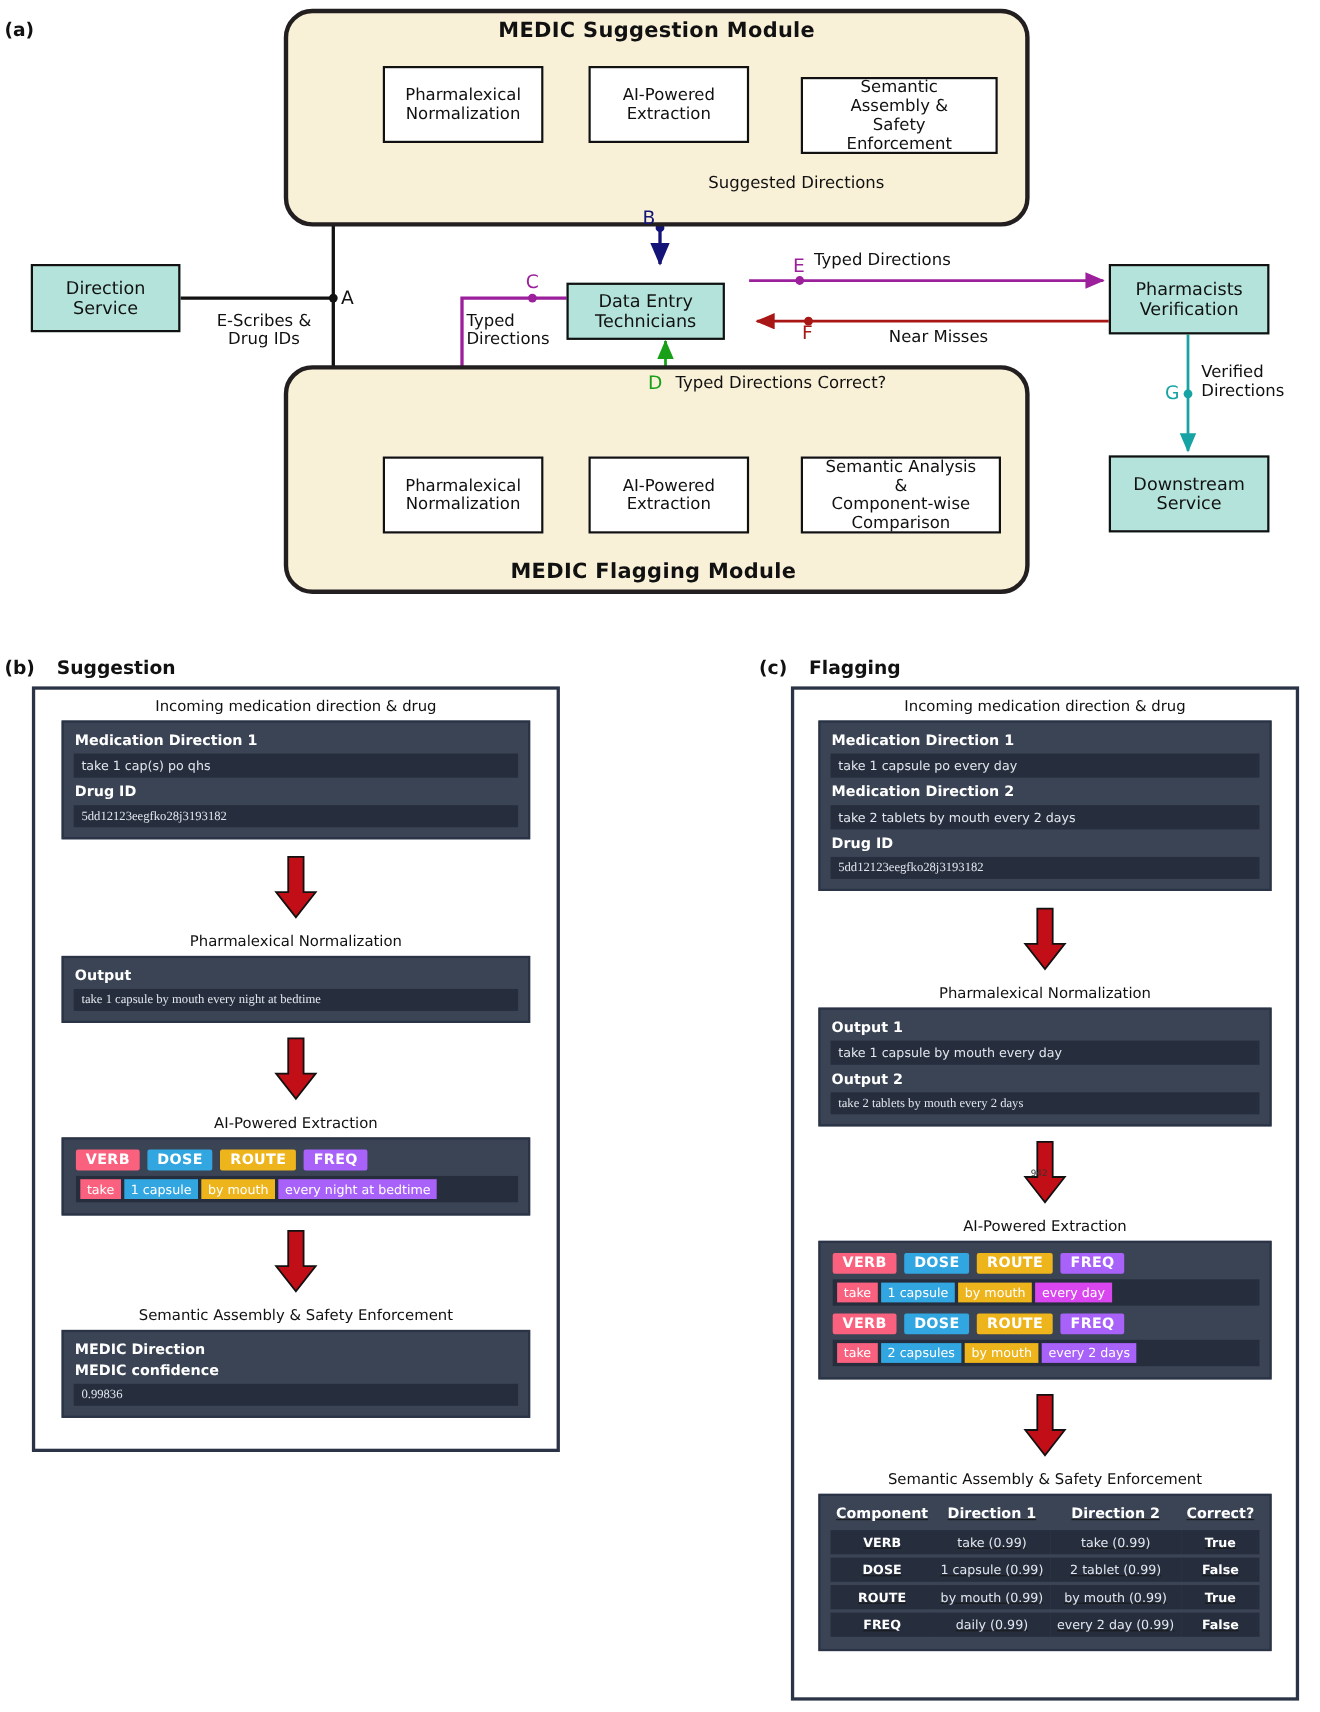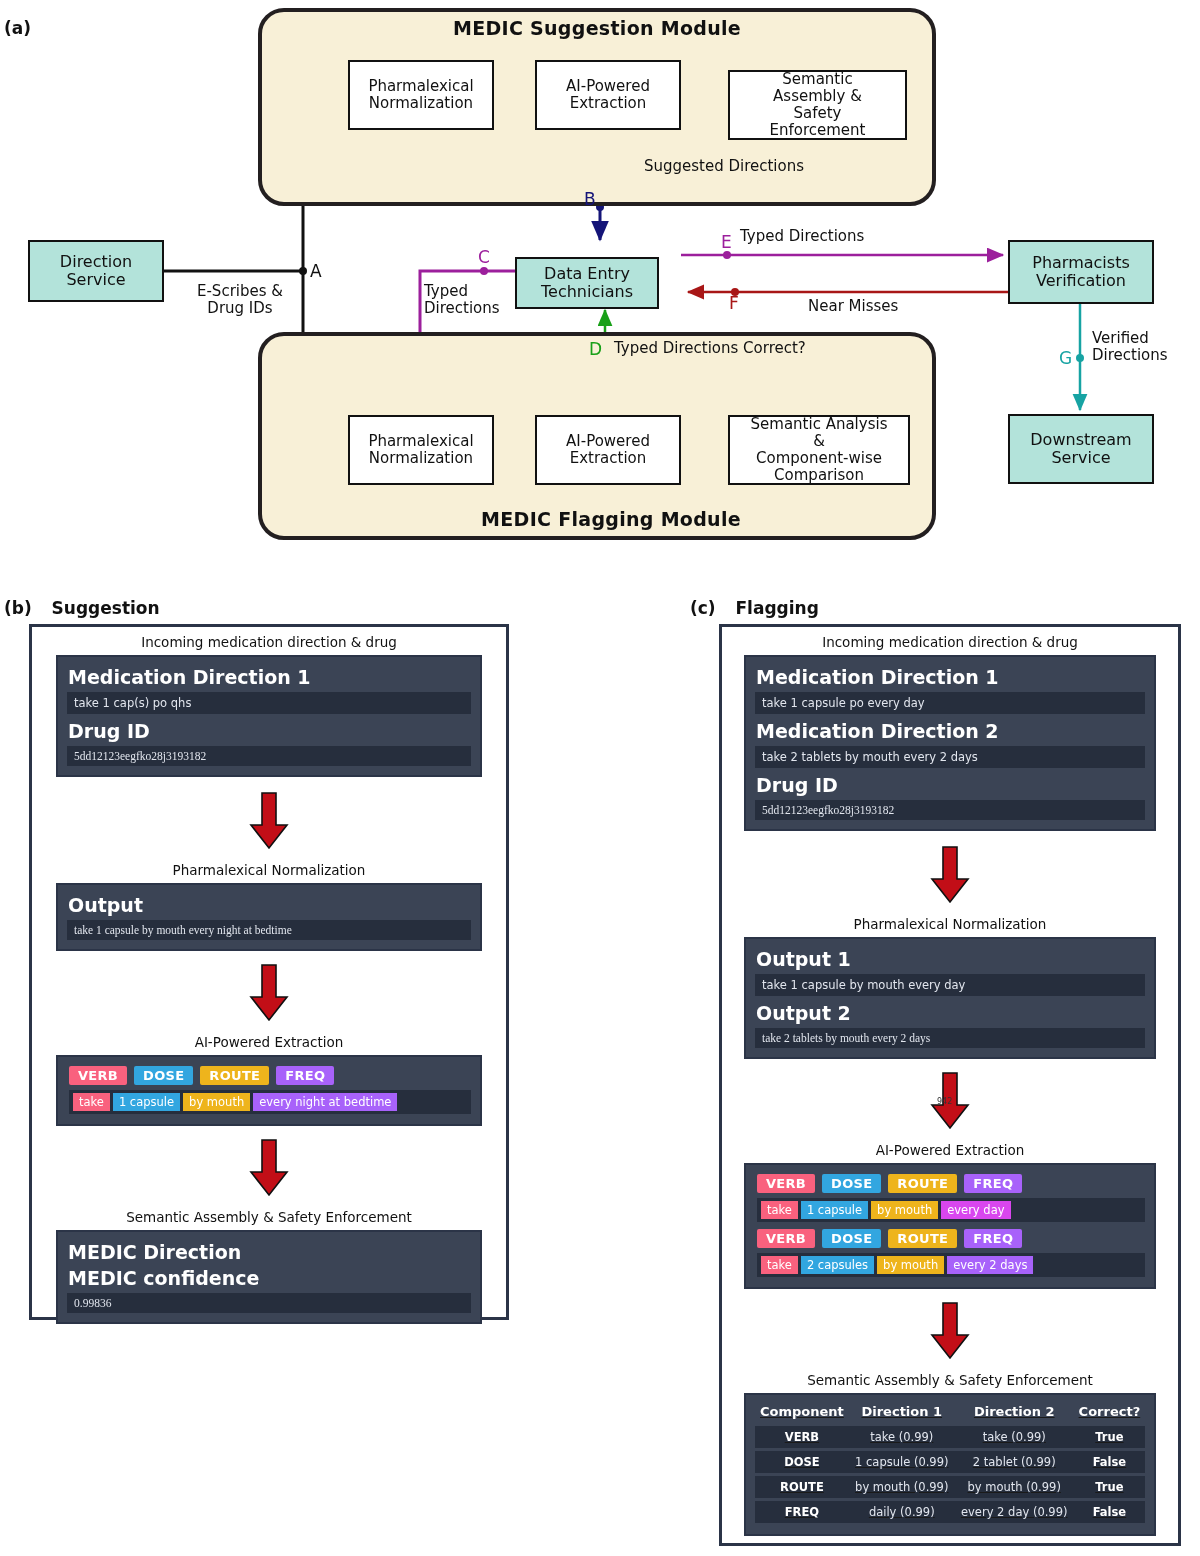--- a/index.html
+++ b/index.html
@@ -46,21 +46,21 @@
   }
   .step-title {
     font-weight:normal; font-size:13.5px; text-align:center; color:#111;
     margin:7px 0 5px 0;
   }
   .card {
     background:#3b4455; border:2px solid #2b3447;
     padding:7px 9px 9px 9px;
   }
   .card-label {
-    color:#ffffff; font-weight:bold; font-size:19px; margin:2px 0 4px 1px;
+    color:#ffffff; font-weight:bold; font-size:13px; margin:2px 0 4px 1px;
   }
   .card-value {
     background:#262e3d; color:#e2e6ee; font-size:11.5px;
     padding:4px 7px; margin-bottom:6px;
   }
   .card-value:last-child { margin-bottom:0;font-family:Liberation Serif, serif; }
 
   .tagrow { display:flex; gap:7px; margin:2px 0 5px 2px; }
   .tag {
     font-weight:bold; font-size:13px; color:#ffffff;
@@ -159,21 +159,21 @@
 <div class="abs procbox" style="left:728px; top:70px; width:179px; height:70px;">
   <div>
     <div>Semantic Assembly &amp;</div>
     <div>Safety Enforcement</div>
   </div>
 </div>
 <div class="abs edge-label" style="left:598px; top:158px; width:206px;text-align:right;">Suggested Directions</div>
 <div class="abs node-letter" style="left:584px; top:191px; color:#141478;">B</div>
 
 <div class="abs module" style="left:258px; top:332px; width:678px; height:208px;"></div>
-<div class="abs module-title" style="left:272px; top:508px; width:678px;">MEDIC Flagging Module</div>
+<div class="abs module-title" style="left:255px; top:508px; width:678px;">MEDIC Flagging Module</div>
 
 <div class="abs procbox" style="left:348px; top:415px; width:146px; height:70px;">
   <div>
     <div>Pharmalexical</div>
     <div>Normalization</div>
   </div>
 </div>
 <div class="abs procbox" style="left:535px; top:415px; width:146px; height:70px;">
   <div>
     <div>AI-Powered</div>

